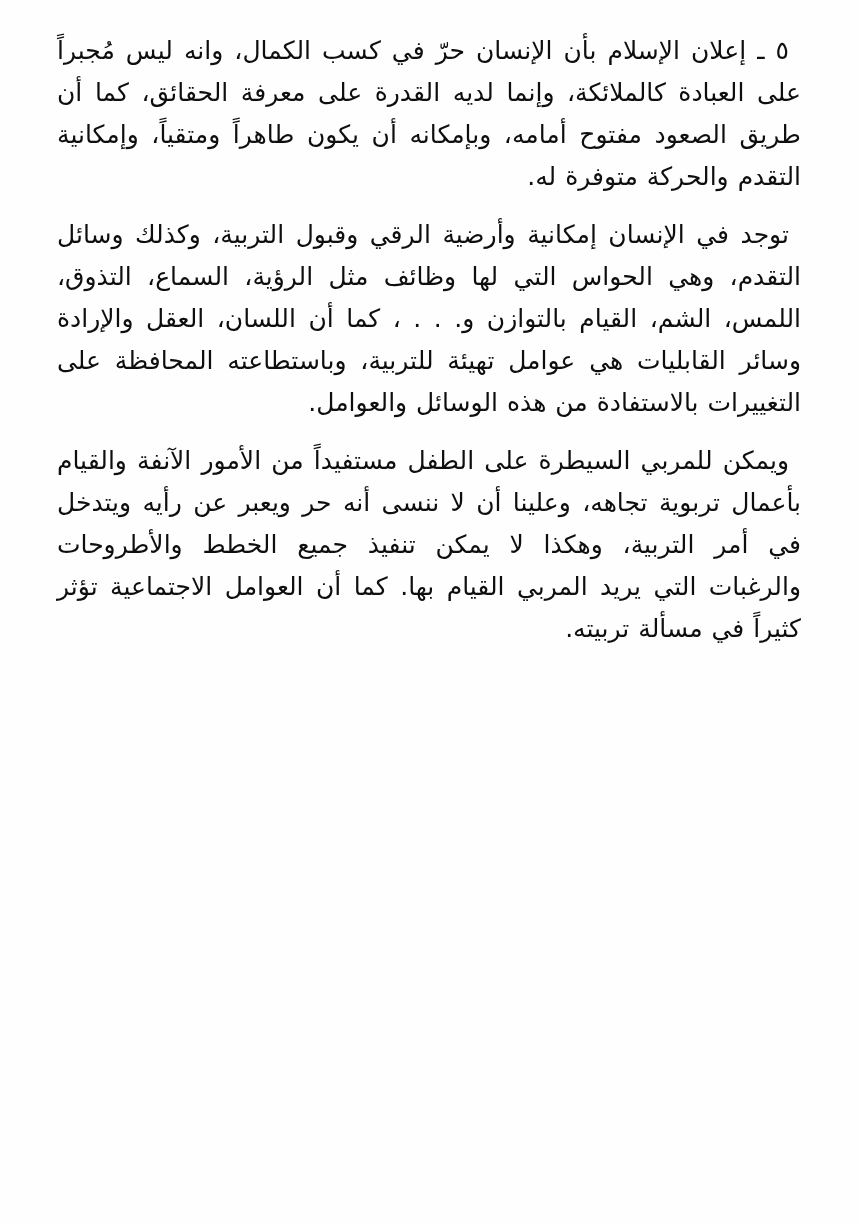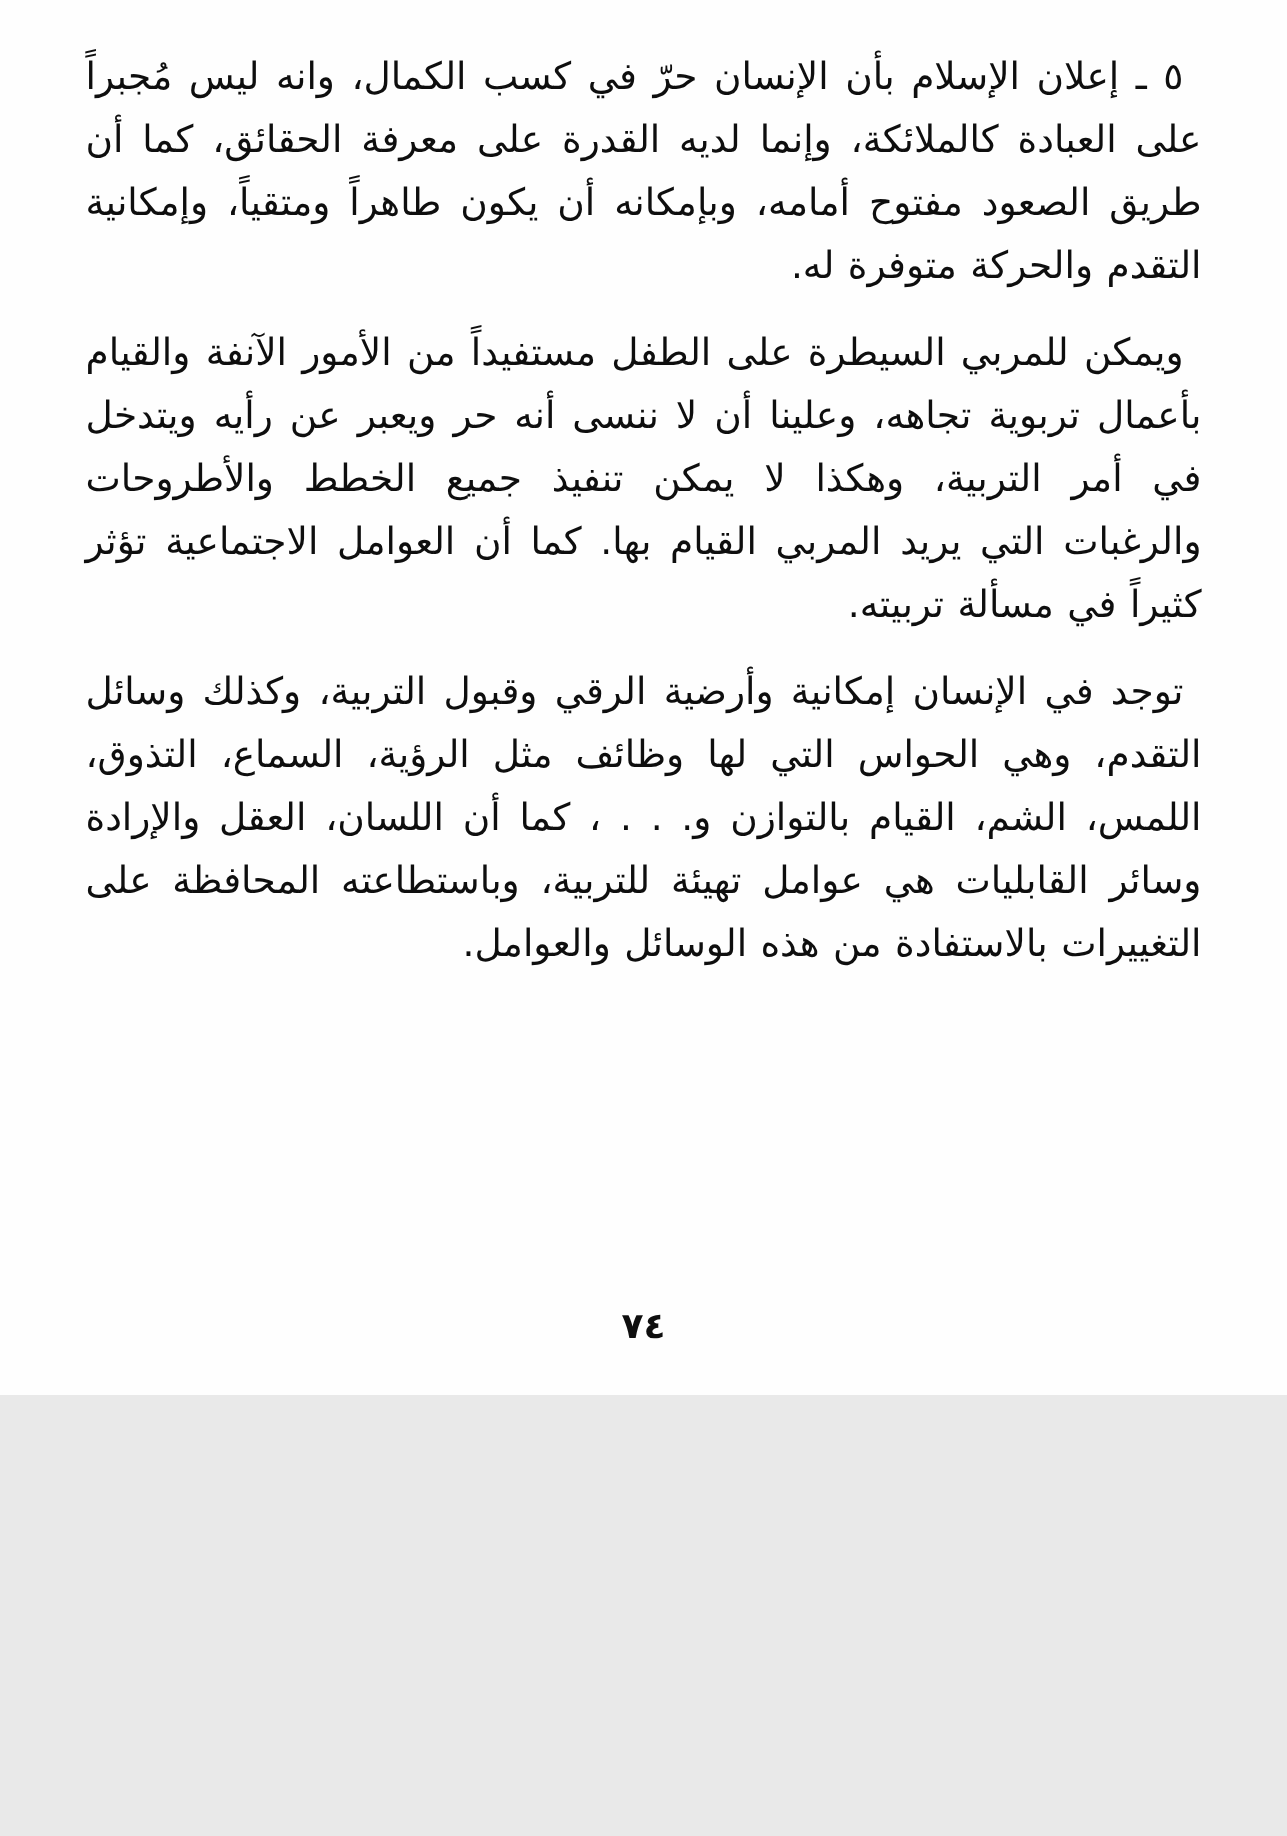--- a/index.html
+++ b/index.html
@@ -3,21 +3,21 @@
 <meta charset="utf-8">
 <style>
   html, body {
     margin: 0;
     padding: 0;
     background: #e9e9e9;
   }
   .page {
     position: relative;
     width: 858px;
-    height: 930px;
+    height: 1224px;
     margin: 0 auto;
     background: #fefefe;
     overflow: hidden;
     font-family: "DejaVu Sans", sans-serif;
     color: #0e0e0e;
   }
   .text-block {
     position: absolute;
     top: 30px;
     right: 57px;
@@ -52,17 +52,16 @@
     letter-spacing: 2px;
     direction: rtl;
   }
 </style>
 </head>
 <body>
 
 <div class="page">
   <main class="text-block">
     <p class="para">٥ ـ إعلان الإسلام بأن الإنسان حرّ في كسب الكمال، وانه ليس مُجبراً على العبادة كالملائكة، وإنما لديه القدرة على معرفة الحقائق، كما أن طريق الصعود مفتوح أمامه، وبإمكانه أن يكون طاهراً ومتقياً، وإمكانية التقدم والحركة متوفرة له.</p>
+    <p class="para">توجد في الإنسان إمكانية وأرضية الرقي وقبول التربية، وكذلك وسائل التقدم، وهي الحواس التي لها وظائف مثل الرؤية، السماع، التذوق، اللمس، الشم، القيام بالتوازن و. . . ، كما أن اللسان، العقل والإرادة وسائر القابليات هي عوامل تهيئة للتربية، وباستطاعته المحافظة على التغييرات بالاستفادة من هذه الوسائل والعوامل.</p>
     <p class="para">ويمكن للمربي السيطرة على الطفل مستفيداً من الأمور الآنفة والقيام بأعمال تربوية تجاهه، وعلينا أن لا ننسى أنه حر ويعبر عن رأيه ويتدخل في أمر التربية، وهكذا لا يمكن تنفيذ جميع الخطط والأطروحات والرغبات التي يريد المربي القيام بها. كما أن العوامل الاجتماعية تؤثر كثيراً في مسألة تربيته.</p>
-    <p class="para">توجد في الإنسان إمكانية وأرضية الرقي وقبول التربية، وكذلك وسائل التقدم، وهي الحواس التي لها وظائف مثل الرؤية، السماع، التذوق، اللمس، الشم، القيام بالتوازن و. . . ، كما أن اللسان، العقل والإرادة وسائر القابليات هي عوامل تهيئة للتربية، وباستطاعته المحافظة على التغييرات بالاستفادة من هذه الوسائل والعوامل.</p>
   </main>
-  <footer class="page-number">٧٤</footer>
 </div>
 
 </body></html>

